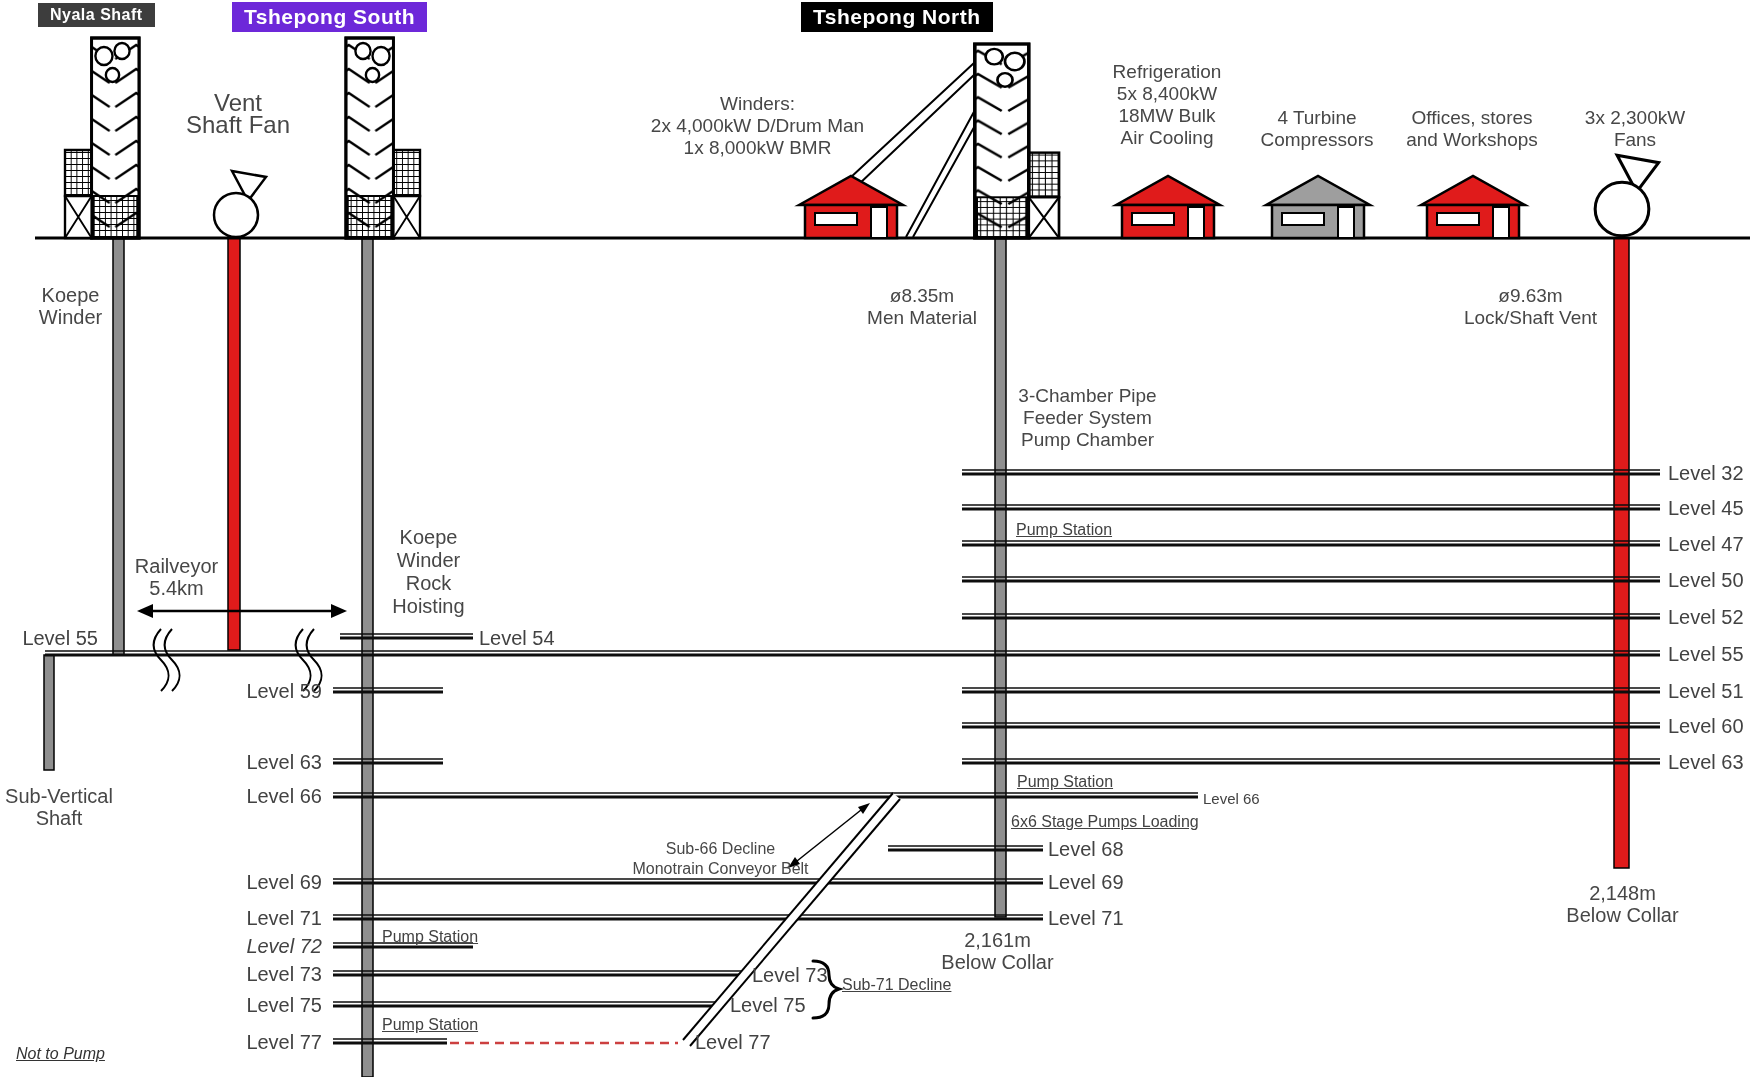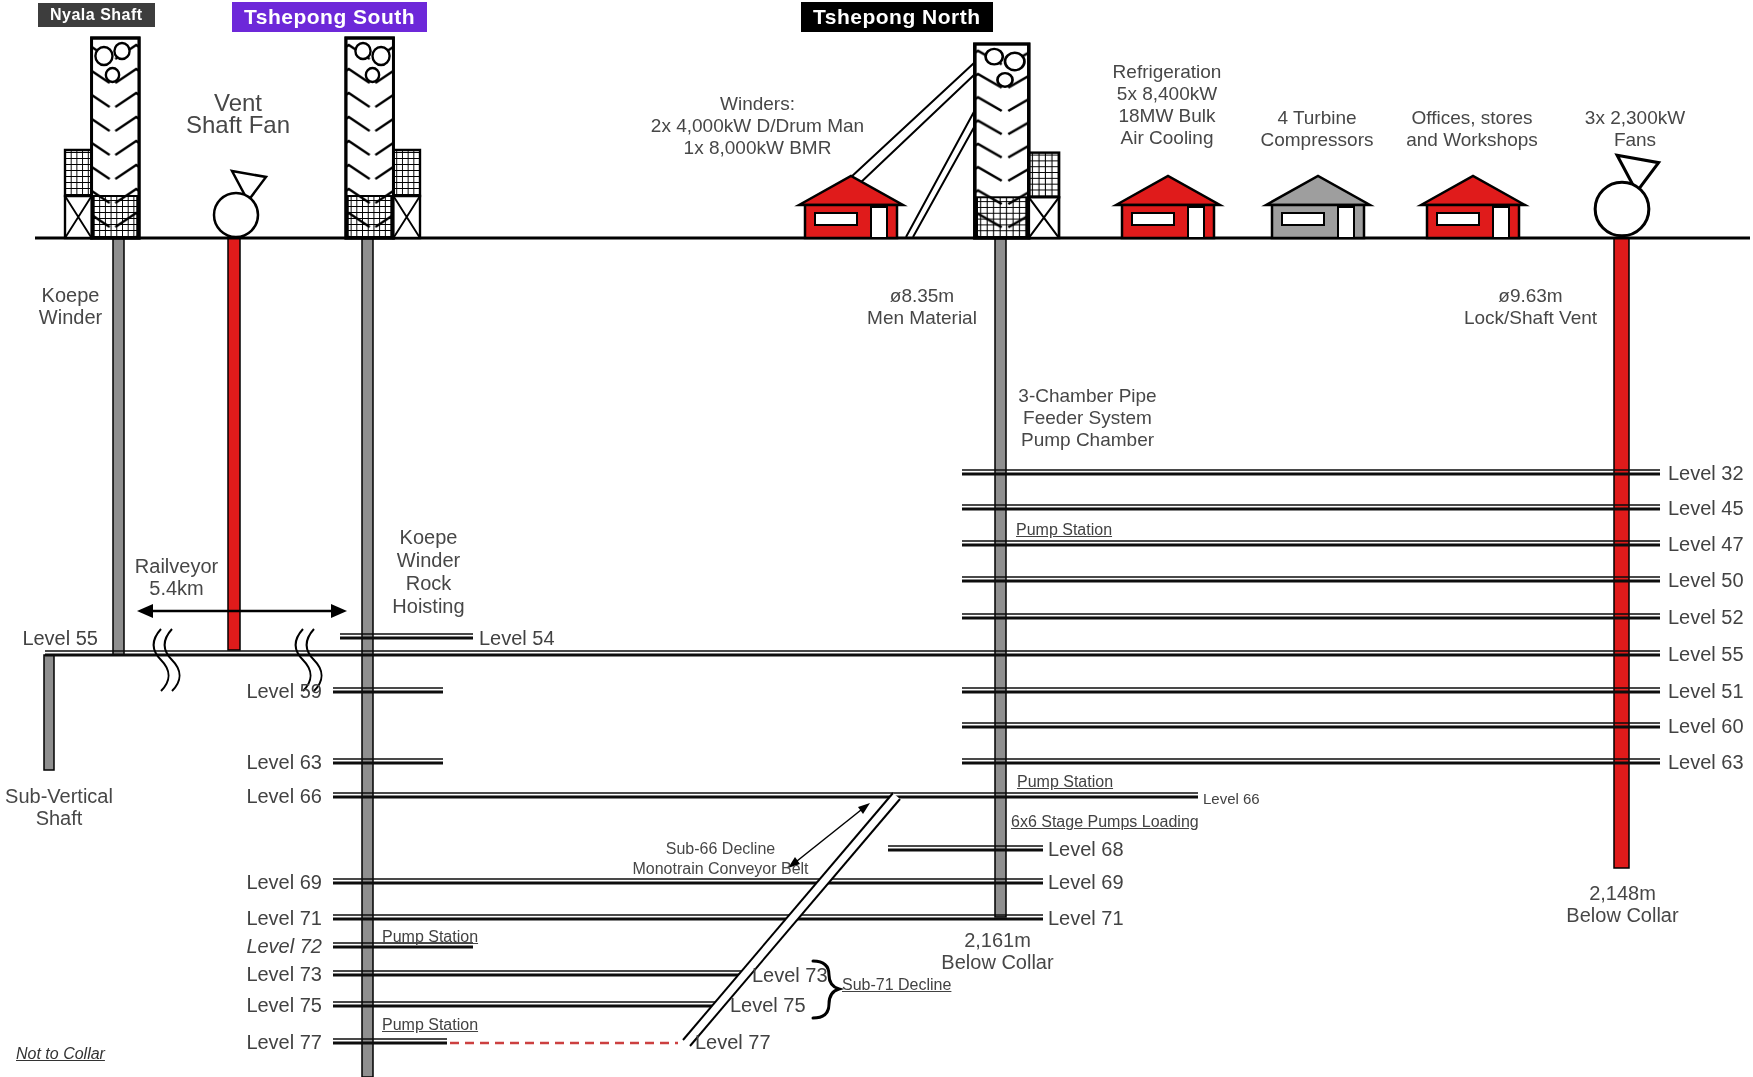--- a/index.html
+++ b/index.html
@@ -203,21 +203,21 @@
 Below Collar</div>
 
   <div class="lvl fs17" style="left:1016px;top:520px;">Pump Station</div>
   <div class="lvl fs17" style="left:1017px;top:772px;">Pump Station</div>
   <div class="lvl fs17" style="left:382px;top:927px;">Pump Station</div>
   <div class="lvl fs17" style="left:382px;top:1015px;">Pump Station</div>
   <div class="lvl fs17" style="left:1011px;top:812px;">6x6 Stage Pumps Loading</div>
   <div class="lbl fs16" style="left:598px;top:839px;width:245px;">Sub-66 Decline
 Monotrain Conveyor Belt</div>
   <div class="lvl fs17" style="left:842px;top:975px;">Sub-71 Decline</div>
-  <div class="lvl fs17 it" style="left:16px;top:1044px;">Not to Collar</div>
+  <div class="lvl fs17 it" style="left:16px;top:1044px;">Not to Pump</div>
   <div class="lvl" style="left:479px;top:627px;">Level 54</div>
   <div class="lvl ra" style="left:8px;top:627px;width:90px;">Level 55</div>
   <div class="lvl fs15" style="left:1203px;top:790px;">Level 66</div>
 
 <div class="lvl la" style="left:1668px;top:462px;">Level 32</div>
     <div class="lvl la" style="left:1668px;top:497px;">Level 45</div>
     <div class="lvl la" style="left:1668px;top:533px;">Level 47</div>
     <div class="lvl la" style="left:1668px;top:569px;">Level 50</div>
     <div class="lvl la" style="left:1668px;top:606px;">Level 52</div>
     <div class="lvl la" style="left:1668px;top:643px;">Level 55</div>

